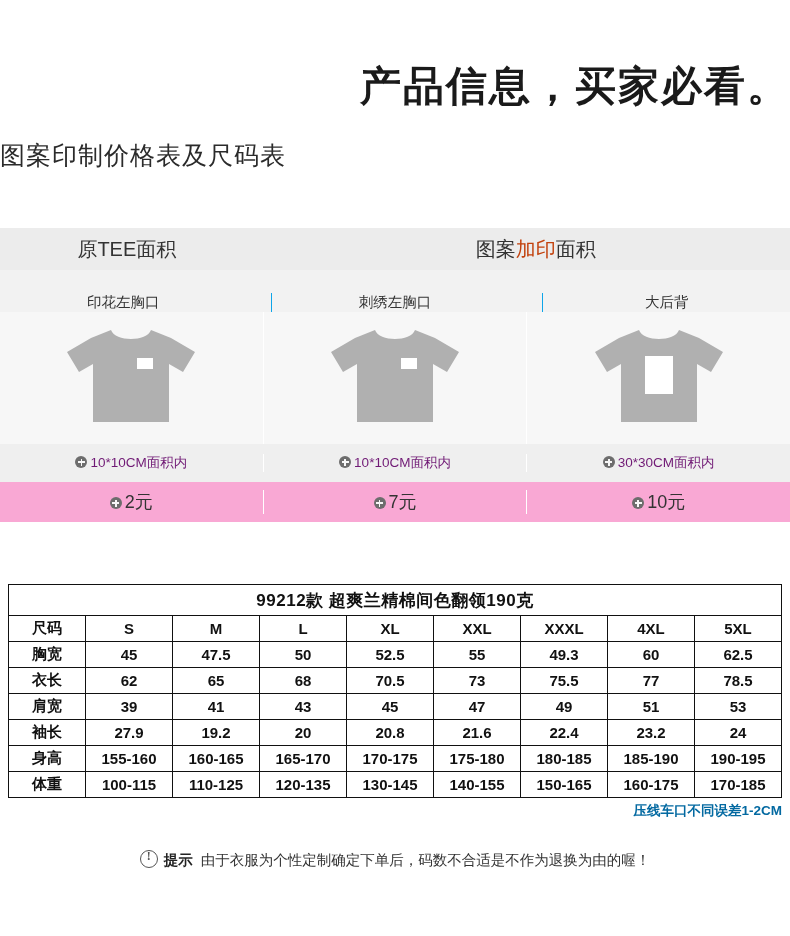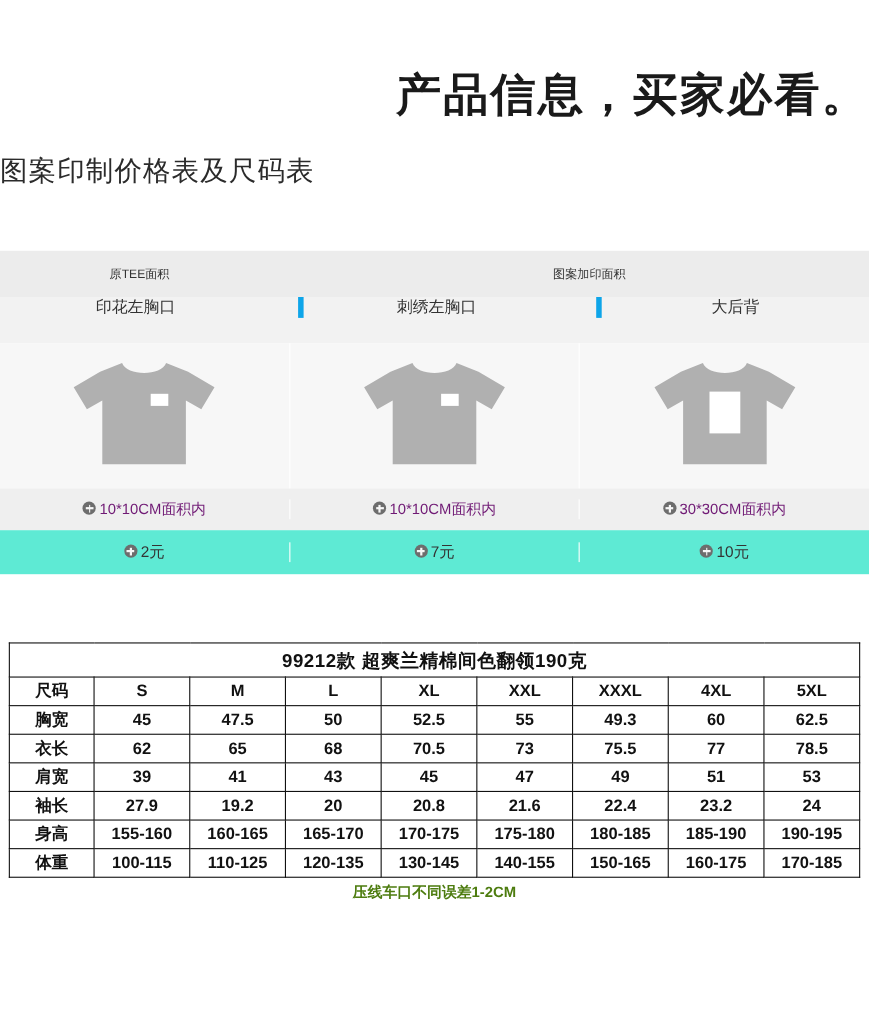--- a/index.html
+++ b/index.html
@@ -42,52 +42,52 @@
   
   .panel {
     margin-top: 56px;
     width: 790px;
   }
   .panel-head {
     display: flex;
     background: #ececec;
     height: 42px;
     align-items: center;
-    font-size: 11px;
+    font-size: 20px;
     color: #333;
     gap: 28px;
   }
   .panel-head .cell-left {
     width: 263px;
     text-align: center;
   }
   .panel-head .cell-right {
     width: 527px;
     text-align: center;
   }
   .accent {
-    color: #404040;
+    color: #c2410c;
   }
 
   .panel-row2 {
     display: flex;
     background: #f2f2f2;
     height: 42px;
-    align-items: flex-start;
+    align-items: flex-end;
     font-size: 14.5px;
     color: #333;
     gap: 24px;
   }
   .panel-row2 .col {
     width: 263px;
     text-align: center;
     box-sizing: border-box;
   }
   .panel-row2 .col + .col {
-    border-left: 5px solid #0ea5e9;
+    border-left: 1px solid #0ea5e9;
     width: 264px;
   }
 
   .panel-shirts {
     display: flex;
     background: #f7f7f7;
     height: 132px;
   }
   .panel-shirts .col {
     width: 263px;
@@ -104,24 +104,24 @@
   .panel-area {
     display: flex;
     background: #efefef;
     height: 38px;
     align-items: center;
     font-size: 13.5px;
     color: #701a75;
   }
   .panel-price {
     display: flex;
-    background: #5eead4;
+    background: #f9a8d4;
     height: 40px;
     align-items: center;
-    font-size: 14px;
+    font-size: 18px;
     color: #333;
   }
   .panel-area .col, .panel-price .col {
     width: 263px;
     text-align: center;
     box-sizing: border-box;
   }
   .panel-area .col + .col, .panel-price .col + .col {
     border-left: 1px solid #ffffff;
     width: 264px;
@@ -175,24 +175,24 @@
     font-family: Liberation Mono, monospace;
   }
   table.size-table tr.title-row td {
     font-size: 17px;
     height: 30px;
     letter-spacing: 0.5px;
   }
   .note-right {
     width: 774px;
     margin: 4px auto 0;
-    text-align: center;
+    text-align: right;
     font-size: 13.5px;
     font-weight: bold;
-    color: #4d7c0f;
+    color: #0369a1;
     padding-right: 2px;
   }
 
   
   .tip {
     margin-top: 30px;
     text-align: center;
     font-size: 14.5px;
     color: #333;
   }
@@ -367,14 +367,17 @@
           <td>140-155</td>
           <td>150-165</td>
           <td>160-175</td>
           <td>170-185</td>
         </tr>
       </tbody>
     </table>
     <div class="note-right">压线车口不同误差1-2CM</div>
   </div>
 
+  <div class="tip">
+    <span class="tip-icon"></span><span class="tip-label">提示</span><span>由于衣服为个性定制确定下单后，码数不合适是不作为退换为由的喔！</span>
+  </div>
 
 </div>
 
 </body></html>

